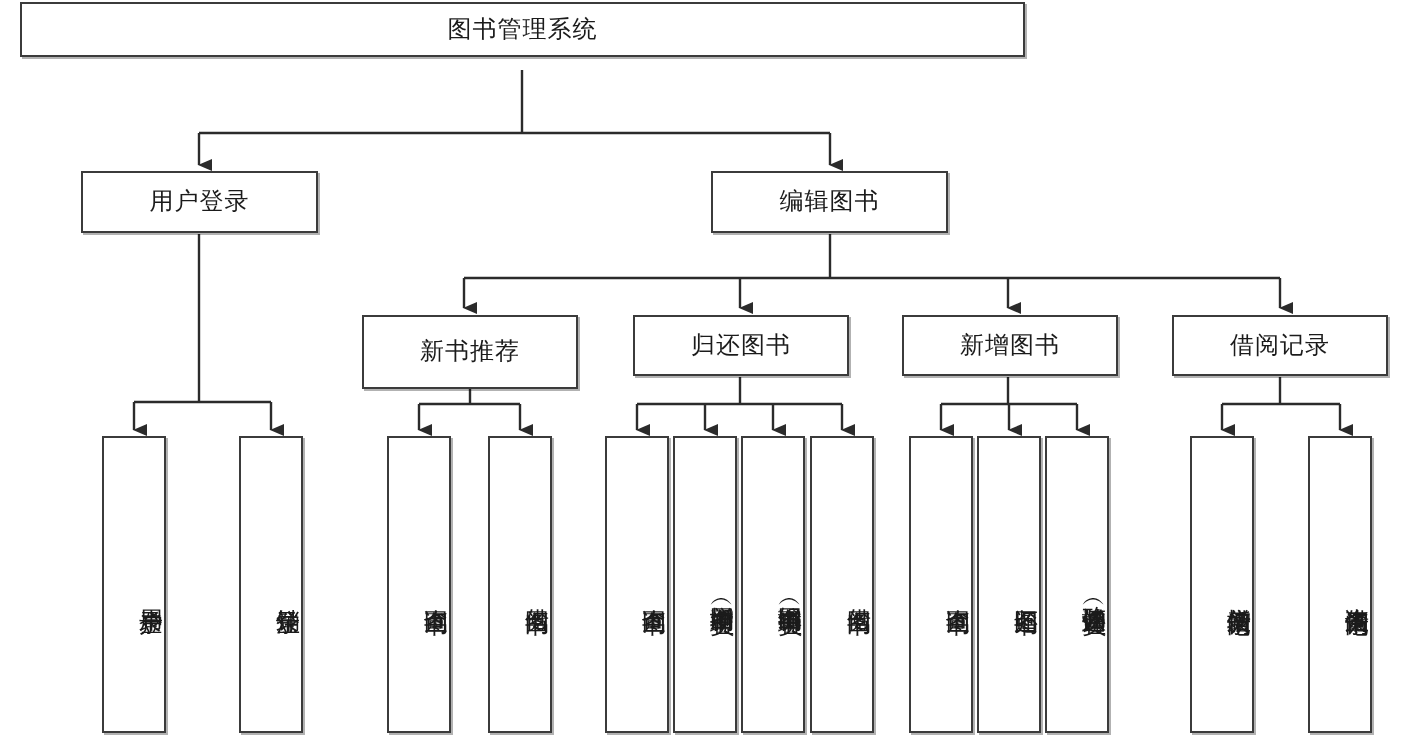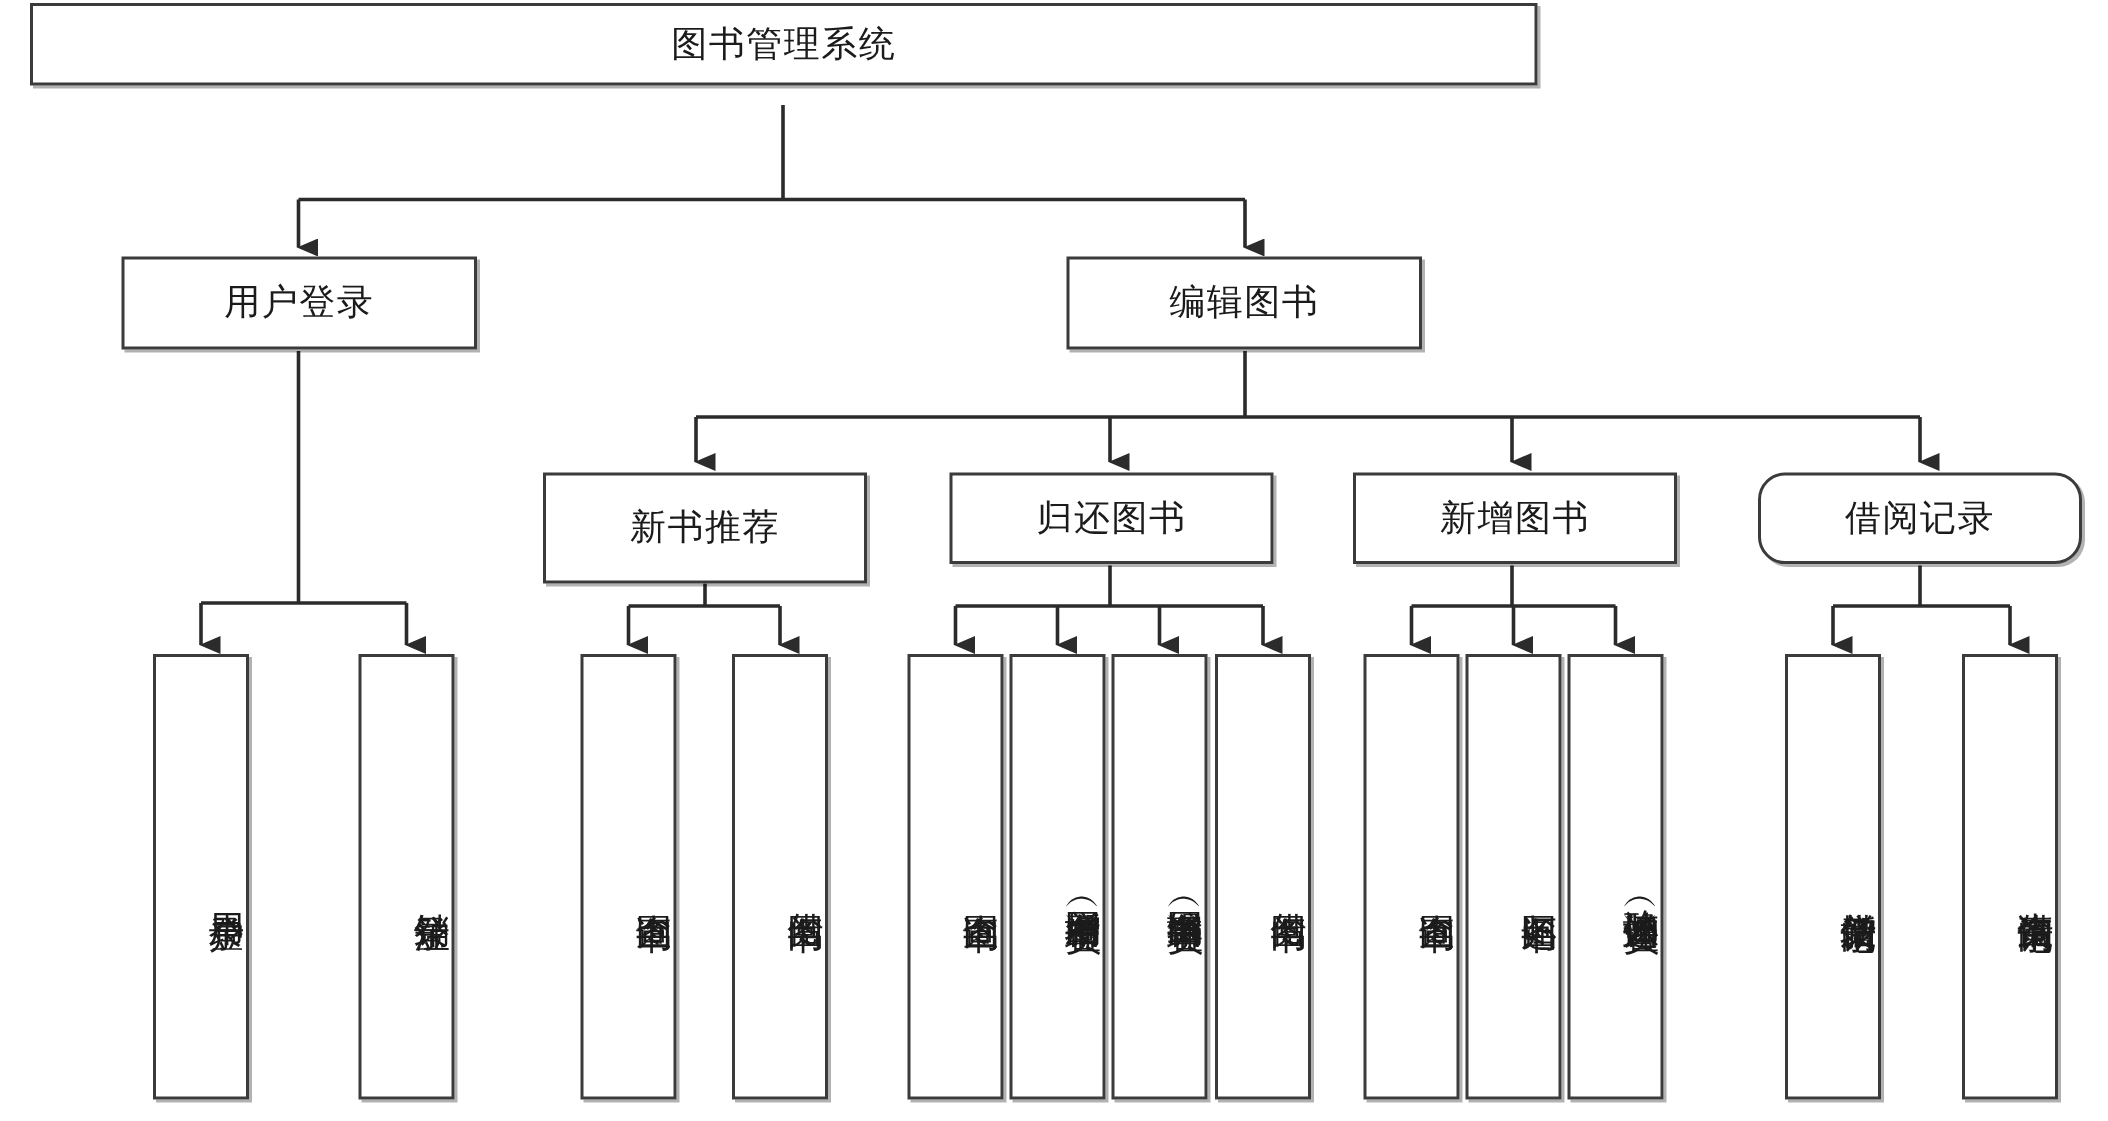--- a/index.html
+++ b/index.html
@@ -141,21 +141,21 @@
 
   <div class="node horiz" style="left:362px; top:315px; width:216px; height:74px;">
     <span class="label">新书推荐</span>
   </div>
   <div class="node horiz" style="left:633px; top:315px; width:216px; height:61px;">
     <span class="label">归还图书</span>
   </div>
   <div class="node horiz" style="left:902px; top:315px; width:216px; height:61px;">
     <span class="label">新增图书</span>
   </div>
-  <div class="node horiz" style="left:1172px; top:315px; width:216px; height:61px;border-radius:18px;">
+  <div class="node horiz" style="left:1172px; top:315px; width:216px; height:61px;">
     <span class="label">借阅记录</span>
   </div>
 
   <div class="node vert" style="left:102px; top:436px; width:64px; height:297px;">
     <span class="label">用户登录</span>
   </div>
   <div class="node vert" style="left:239px; top:436px; width:64px; height:297px;">
     <span class="label">注销登录</span>
   </div>
 

